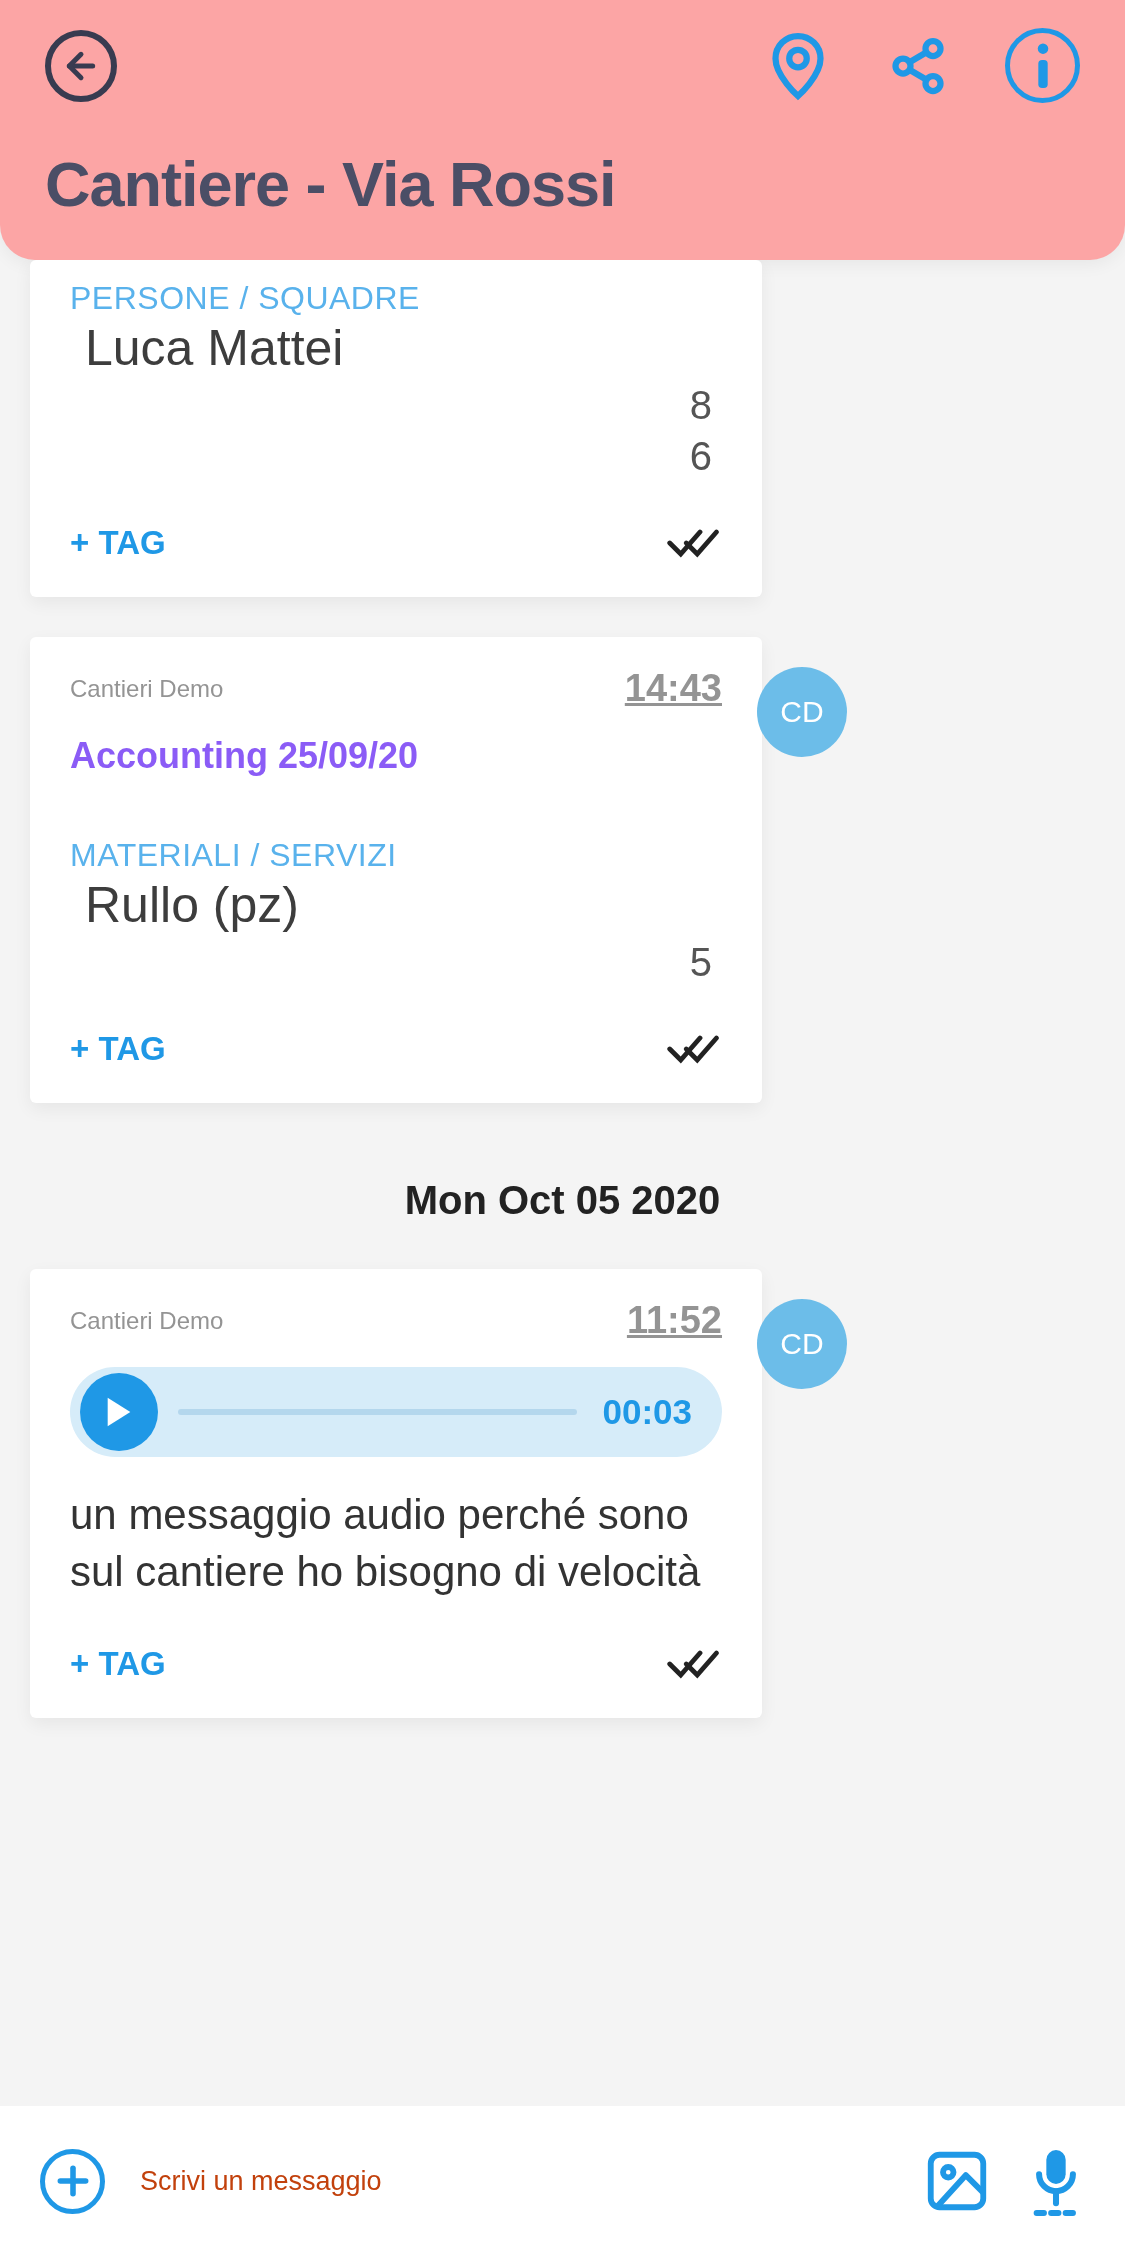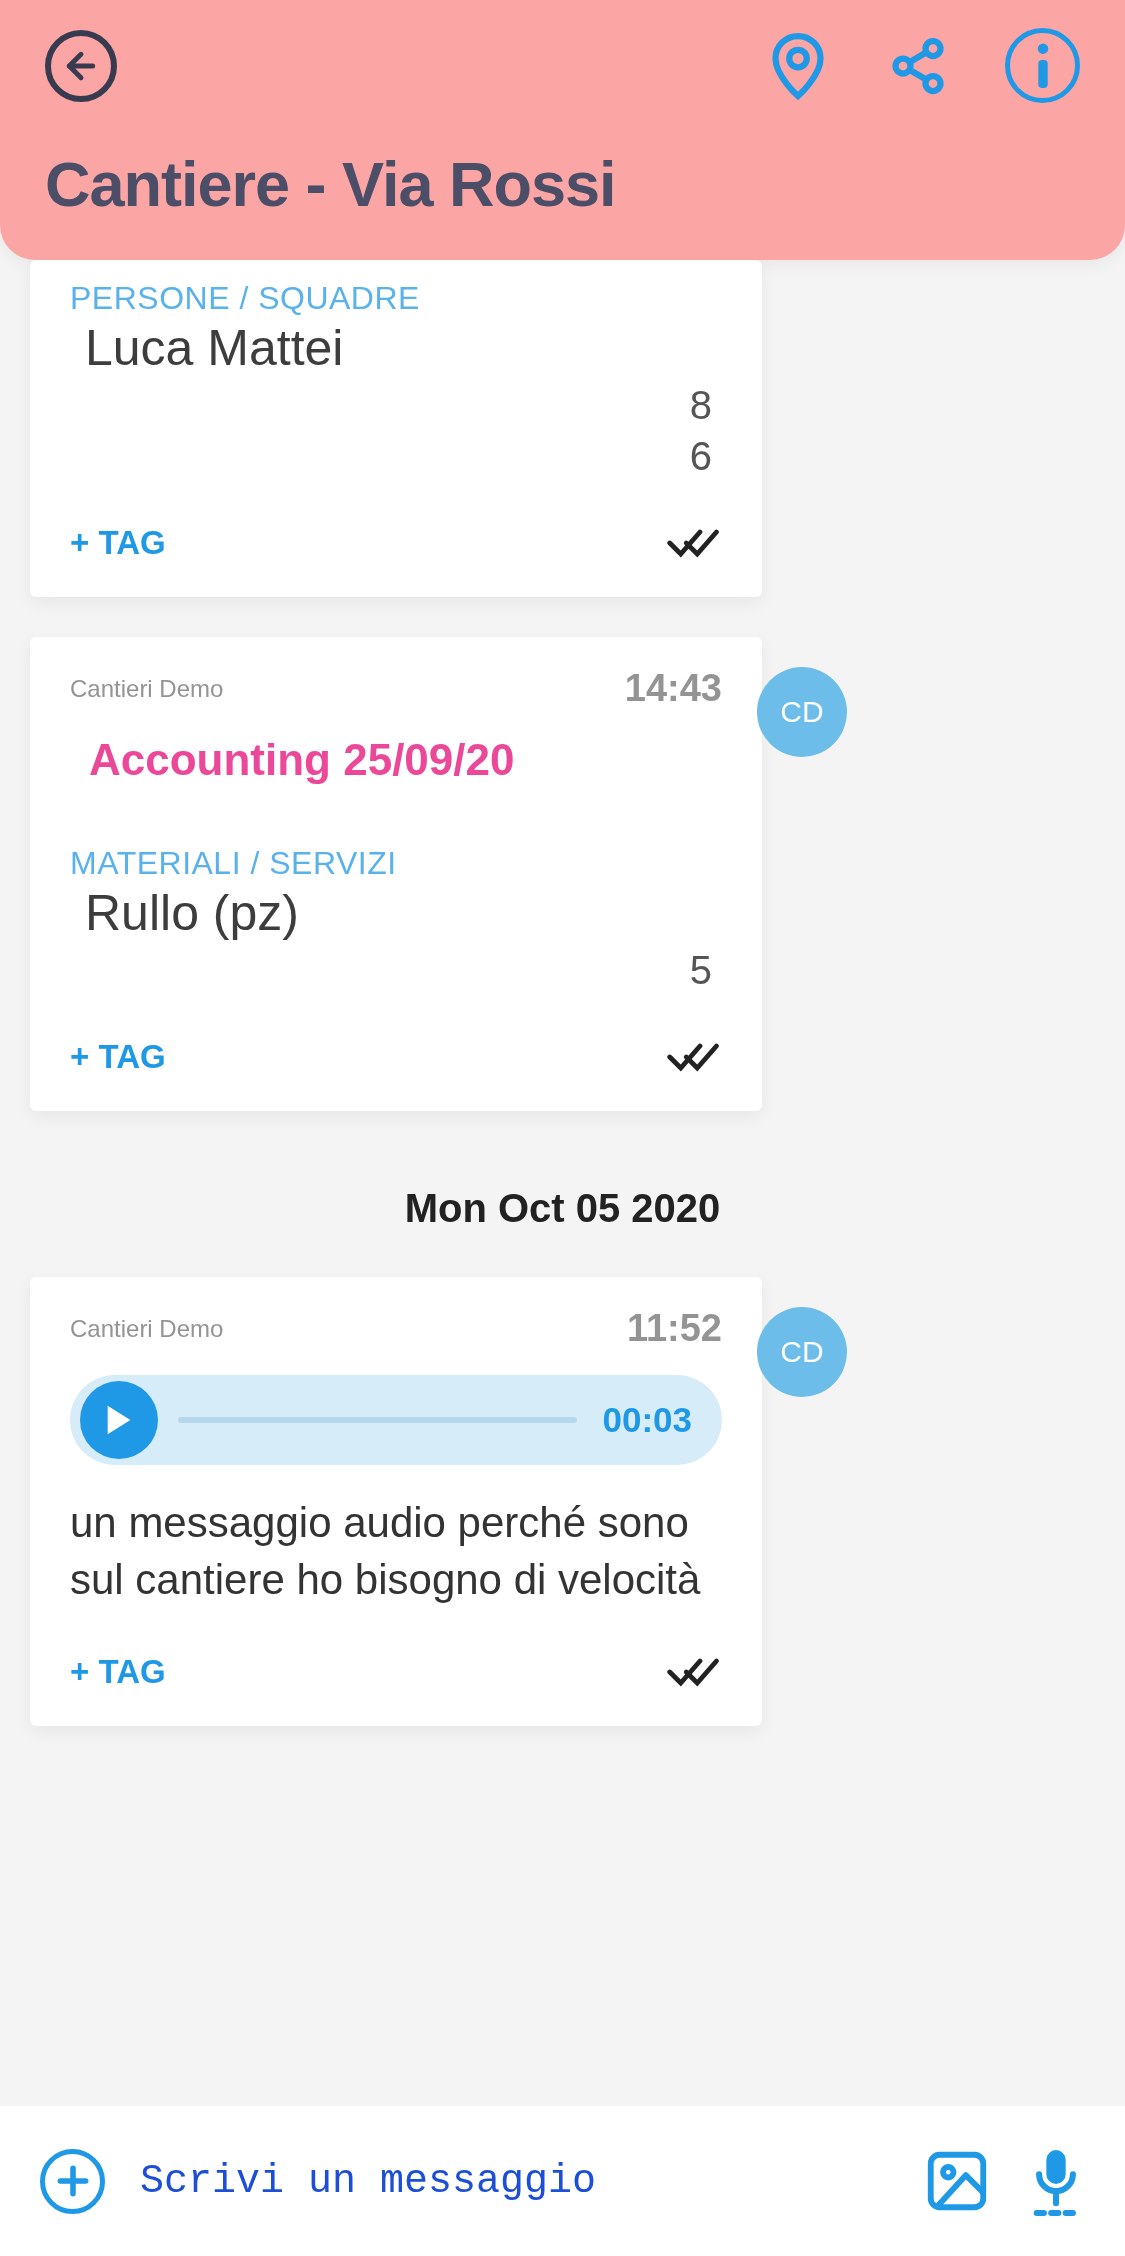--- a/index.html
+++ b/index.html
@@ -54,22 +54,22 @@
     box-shadow: 0 6px 18px rgba(0,0,0,0.06);
     width: 732px;
     position: relative;
   }
   .card.first { margin-top: 0; padding-top: 20px; }
   .card-header {
     display: flex; justify-content: space-between; align-items: center;
     margin-bottom: 25px;
   }
   .card-sender { font-size: 24px; font-weight: 400; color: #949494; }
-  .card-time   { font-size: 38px; font-weight: 600; color: #949494; }
-  .card-link   { font-size: 44px; font-weight: 700; color: #ec4899; margin-bottom: 35px; margin-left: 19px; }
+  .card-time   { font-size: 38px; font-weight: 600; color: #949494; text-decoration: underline; }
+  .card-link   { font-size: 36px; font-weight: 700; color: #8b5cf6; margin-bottom: 35px; margin-left: 0; }
   .section-label { font-size: 32px; color: #59b2ec; letter-spacing: 0.5px; margin-bottom: 2px; }
   .item-name  { font-size: 50px; color: #3d3d3d; margin-left: 15px; margin-top: 2px; }
   .item-qty   { font-size: 40px; color: #555; text-align: right; margin-top: 6px; margin-right: 10px; }
 
   .card-footer {
     display: flex; justify-content: space-between; align-items: flex-end;
     margin-top: 45px;
   }
   .tag-btn { font-size: 33px; font-weight: 700; color: #1f98e6; }
   .check-mark { color: #222; }
@@ -133,23 +133,22 @@
   }
   .add-btn {
     width: 65px; height: 65px;
     border: 5px solid #1f98e6;
     border-radius: 50%;
     display:flex; align-items:center; justify-content:center;
     color: #1f98e6;
   }
   .composer-input {
     flex: 1;
-    font-size: 40px;
-    color: #1d4ed8;
-    font-family: Liberation Mono, monospace;
+    font-size: 27px;
+    color: #c2410c;
   }
   .composer-icon { color: #1f98e6; display:flex; align-items:center; justify-content:center; }
 </style>
 </head>
 <body>
 
 <div class="header">
   <div class="header-top">
     <div class="back-btn">
       <svg width="40" height="40" viewBox="0 0 24 24" fill="none" stroke="#383b50" stroke-width="3" stroke-linecap="round" stroke-linejoin="round">

